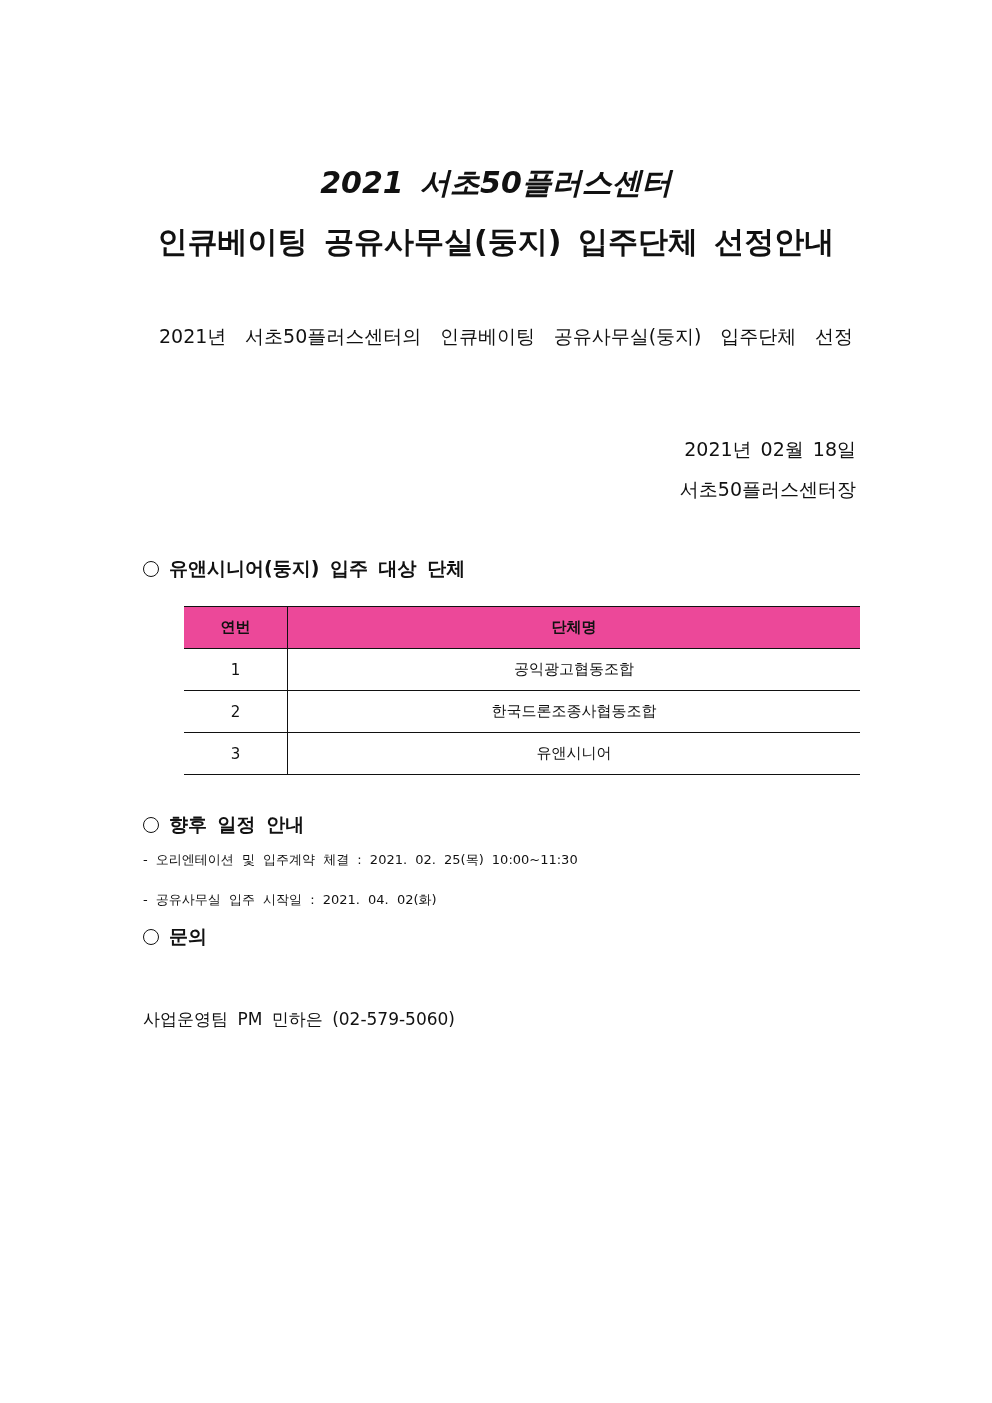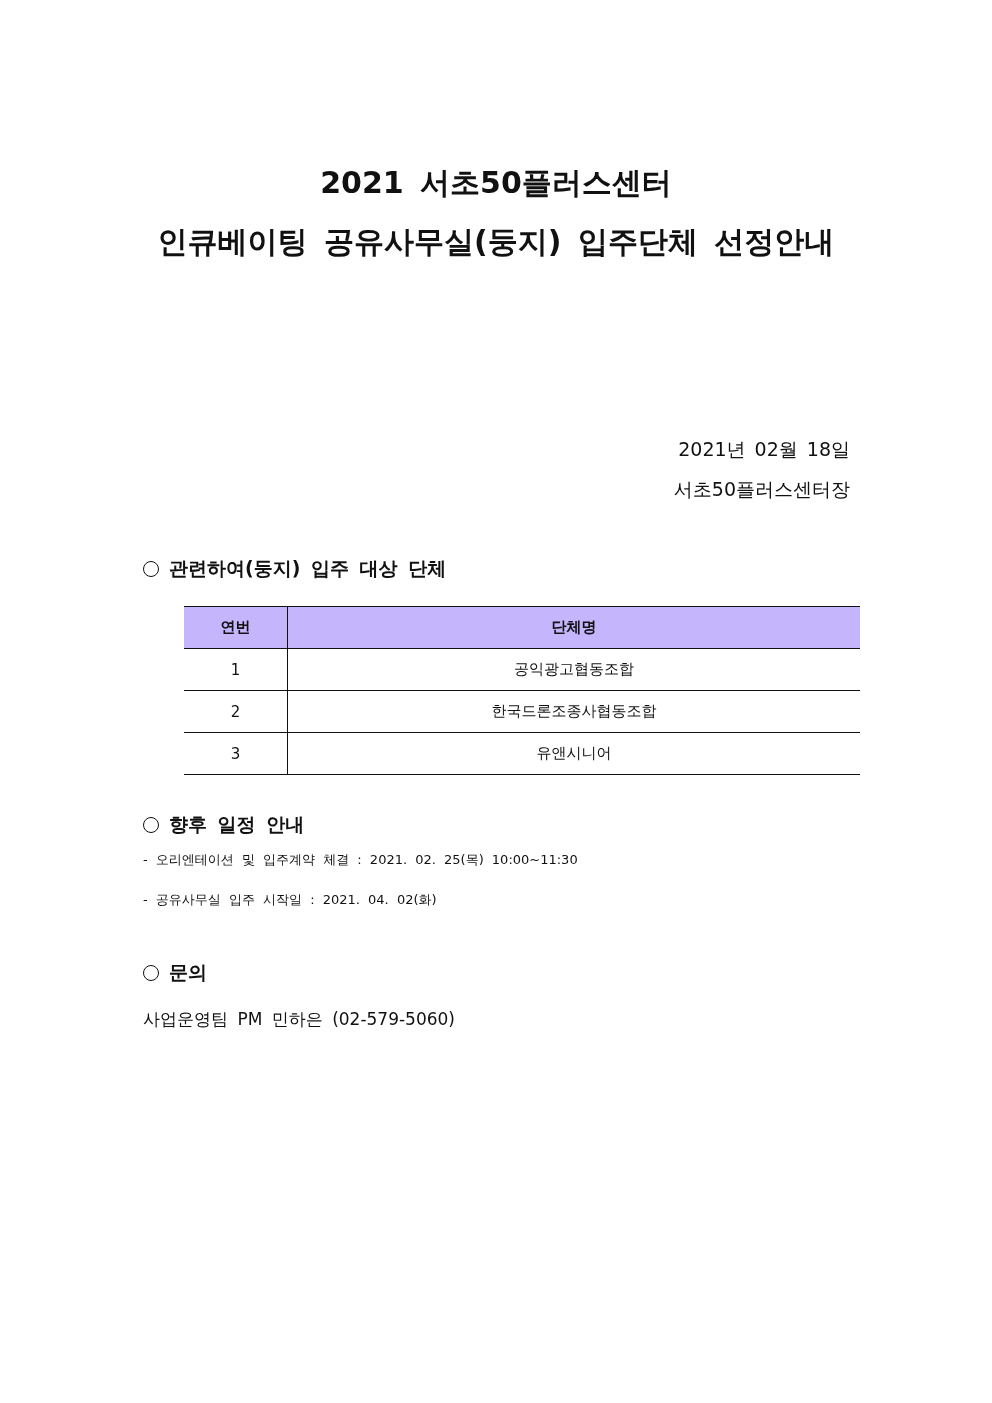--- a/index.html
+++ b/index.html
@@ -4,79 +4,80 @@
 <style>
   html, body { margin: 0; padding: 0; background: #ffffff; }
   body {
     width: 992px; height: 1403px; position: relative; overflow: hidden;
     font-family: "DejaVu Sans", "Liberation Sans", sans-serif; color: #111;
   }
   .title {
     position: absolute; left: 0; width: 992px; text-align: center;
     font-weight: bold; font-size: 30px; letter-spacing: 0px; word-spacing: 6px;
   }
-  .t1 { top: 163px; }
+  .t1 { top: 163px; font-style: italic; }
   .t2 { top: 222px; }
   .intro {
     position: absolute; left: 143px; width: 710px;
     font-size: 19px; line-height: 40px; text-align: justify; word-spacing: 4px;
     top: 316px;
   }
   .intro .l1 { display: block; text-indent: 16px; text-align-last: justify; }
   .intro .l2 { display: block; }
   .date, .sign {
-    position: absolute; right: 142px; font-size: 19px; text-align: right; word-spacing: 3px; margin-left: 18px;
+    position: absolute; right: 136px; font-size: 19px; text-align: right; word-spacing: 3px; margin-left: 18px;
   }
   .date { top: 437px; }
   .sign { top: 477px; }
   .section-head {
     position: absolute; left: 143px; font-size: 19px; font-weight: bold; word-spacing: 4px;
     display: flex; align-items: center;
   }
   .circle {
     display: inline-block; width: 16px; height: 16px; border: 1.6px solid #111;
     border-radius: 50%; margin-right: 10px; box-sizing: border-box;
   }
   .s1 { top: 556px; }
   .s2 { top: 812px; }
-  .s3 { top: 960px; }
+  .s3 { top: 924px; }
   table.orgs {
     position: absolute; left: 184px; top: 606px; width: 676px;
     border-collapse: collapse; font-size: 15px;
   }
   table.orgs th, table.orgs td {
     height: 41px; text-align: center; padding: 0;
     border-top: 1px solid #111; border-bottom: 1px solid #111;
   }
-  table.orgs th { background: #c4b5fd; font-weight: bold; }
+  table.orgs th { background: #ec4899; font-weight: bold; }
   table.orgs .c1 { width: 103px; border-right: 1px solid #111; }
   .bullet-line {
     position: absolute; left: 143px; font-size: 13px; word-spacing: 4px;
   }
   .b1 { top: 851px; }
   .b2 { top: 891px; }
   .contact {
     position: absolute; left: 143px; top: 1008px; font-size: 17px; word-spacing: 4px;
   }
 </style>
 </head>
 <body>
 
 <div class="title t1">2021 서초50플러스센터</div>
 <div class="title t2">인큐베이팅 공유사무실(둥지) 입주단체 선정안내</div>
 
 <div class="intro">
+  <span class="l1">2021년 서초50플러스센터의 인큐베이팅 공유사무실(둥지) 입주단체 선정</span>
 </div>
 
 <div class="date">2021년 02월 18일</div>
 <div class="sign">서초50플러스센터장</div>
 
 <div class="section-head s1">
   <span class="circle"></span>
-  <span>관련하여(둥지) 입주 대상 단체</span>
+  <span>유앤시니어(둥지) 입주 대상 단체</span>
 </div>
 
 <table class="orgs">
   <thead>
     <tr>
       <th class="c1">연번</th>
       <th>단체명</th>
     </tr>
   </thead>
   <tbody>

